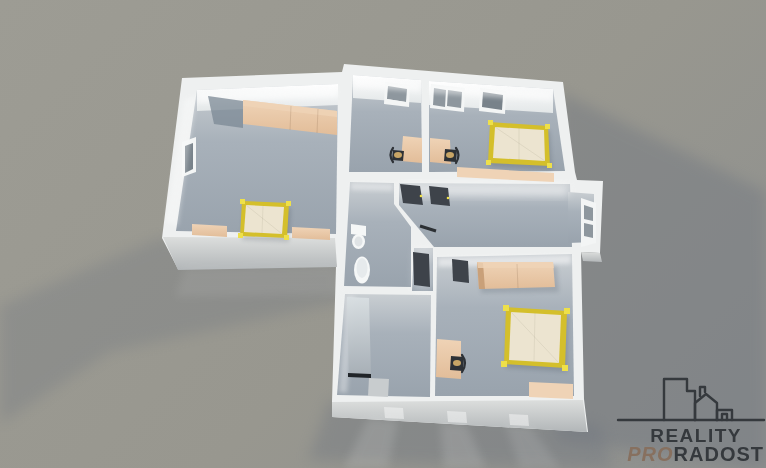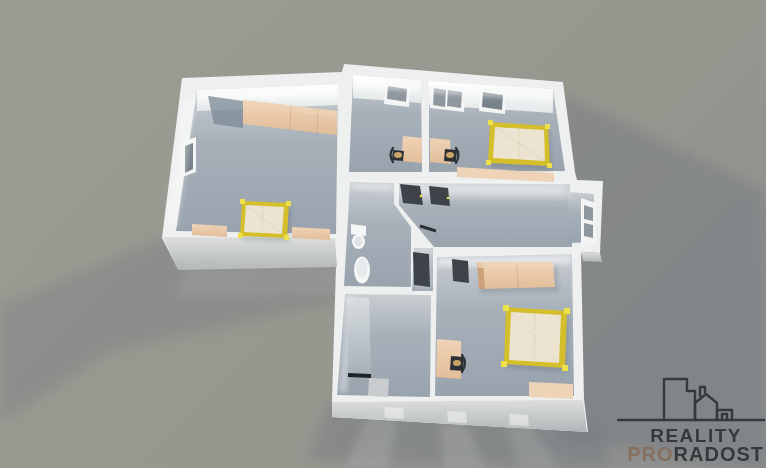--- a/index.html
+++ b/index.html
@@ -36,21 +36,21 @@
   .st-tn1{stop-color:var(--tan);}
   .seam{stroke:rgba(90,60,30,.22);stroke-width:.7;fill:none;}
   .mseam{stroke:rgba(60,60,40,.08);stroke-width:1;fill:none;}
   .backarc{stroke:var(--chair-dark);stroke-width:2.2;fill:none;stroke-linecap:round;}
   
   .logo{position:absolute;right:0;top:370px;width:150px;text-align:right;}
   .logo-line1{position:absolute;top:55px;right:24px;font-size:19px;font-weight:bold;
               letter-spacing:1.5px;color:var(--logo-dark);}
   .logo-line2{position:absolute;top:73px;right:2px;font-size:20px;font-weight:bold;
               letter-spacing:1px;white-space:nowrap;}
-  .logo-accent{color:var(--logo-accent);}
+  .logo-accent{color:var(--logo-accent);font-style:italic;}
   .logo-rest{color:var(--logo-dark);}
 </style>
 </head>
 <body>
 
 <div class="stage" style="--bg: #98978f; --bg-light: #9d9c94; --bg-dark: #8d8f8e; --cast-shadow: #6f7680; --wall-top: #eef0f0; --wall-bright: #f7f8f8; --south-light: #dcdedd; --south-dark: #b2b6b8; --floor-light: #c9ced2; --floor-mid: #a8b1ba; --floor-dark: #99a3ad; --frame: #f3f5f5; --glass: #8e979e; --glass-dark: #78828a; --tan: #e2bd99; --tan-dark: #c9a079; --tan-light: #efd3b6; --bed-yellow: #d4bf2b; --bed-knob: #eee04a; --mattress: #ece4d0; --door-dark: #3e434a; --chair-dark: #2d3136; --ceramic: #f5f7f7; --logo-dark: #35393d; --logo-accent: #87705f;">
 <svg width="766" height="468" viewBox="0 0 766 468">
   <defs>
     <linearGradient id="gFloor" x1="0" y1="0" x2="0" y2="1">
       <stop offset="0" class="st-fl0"></stop>

